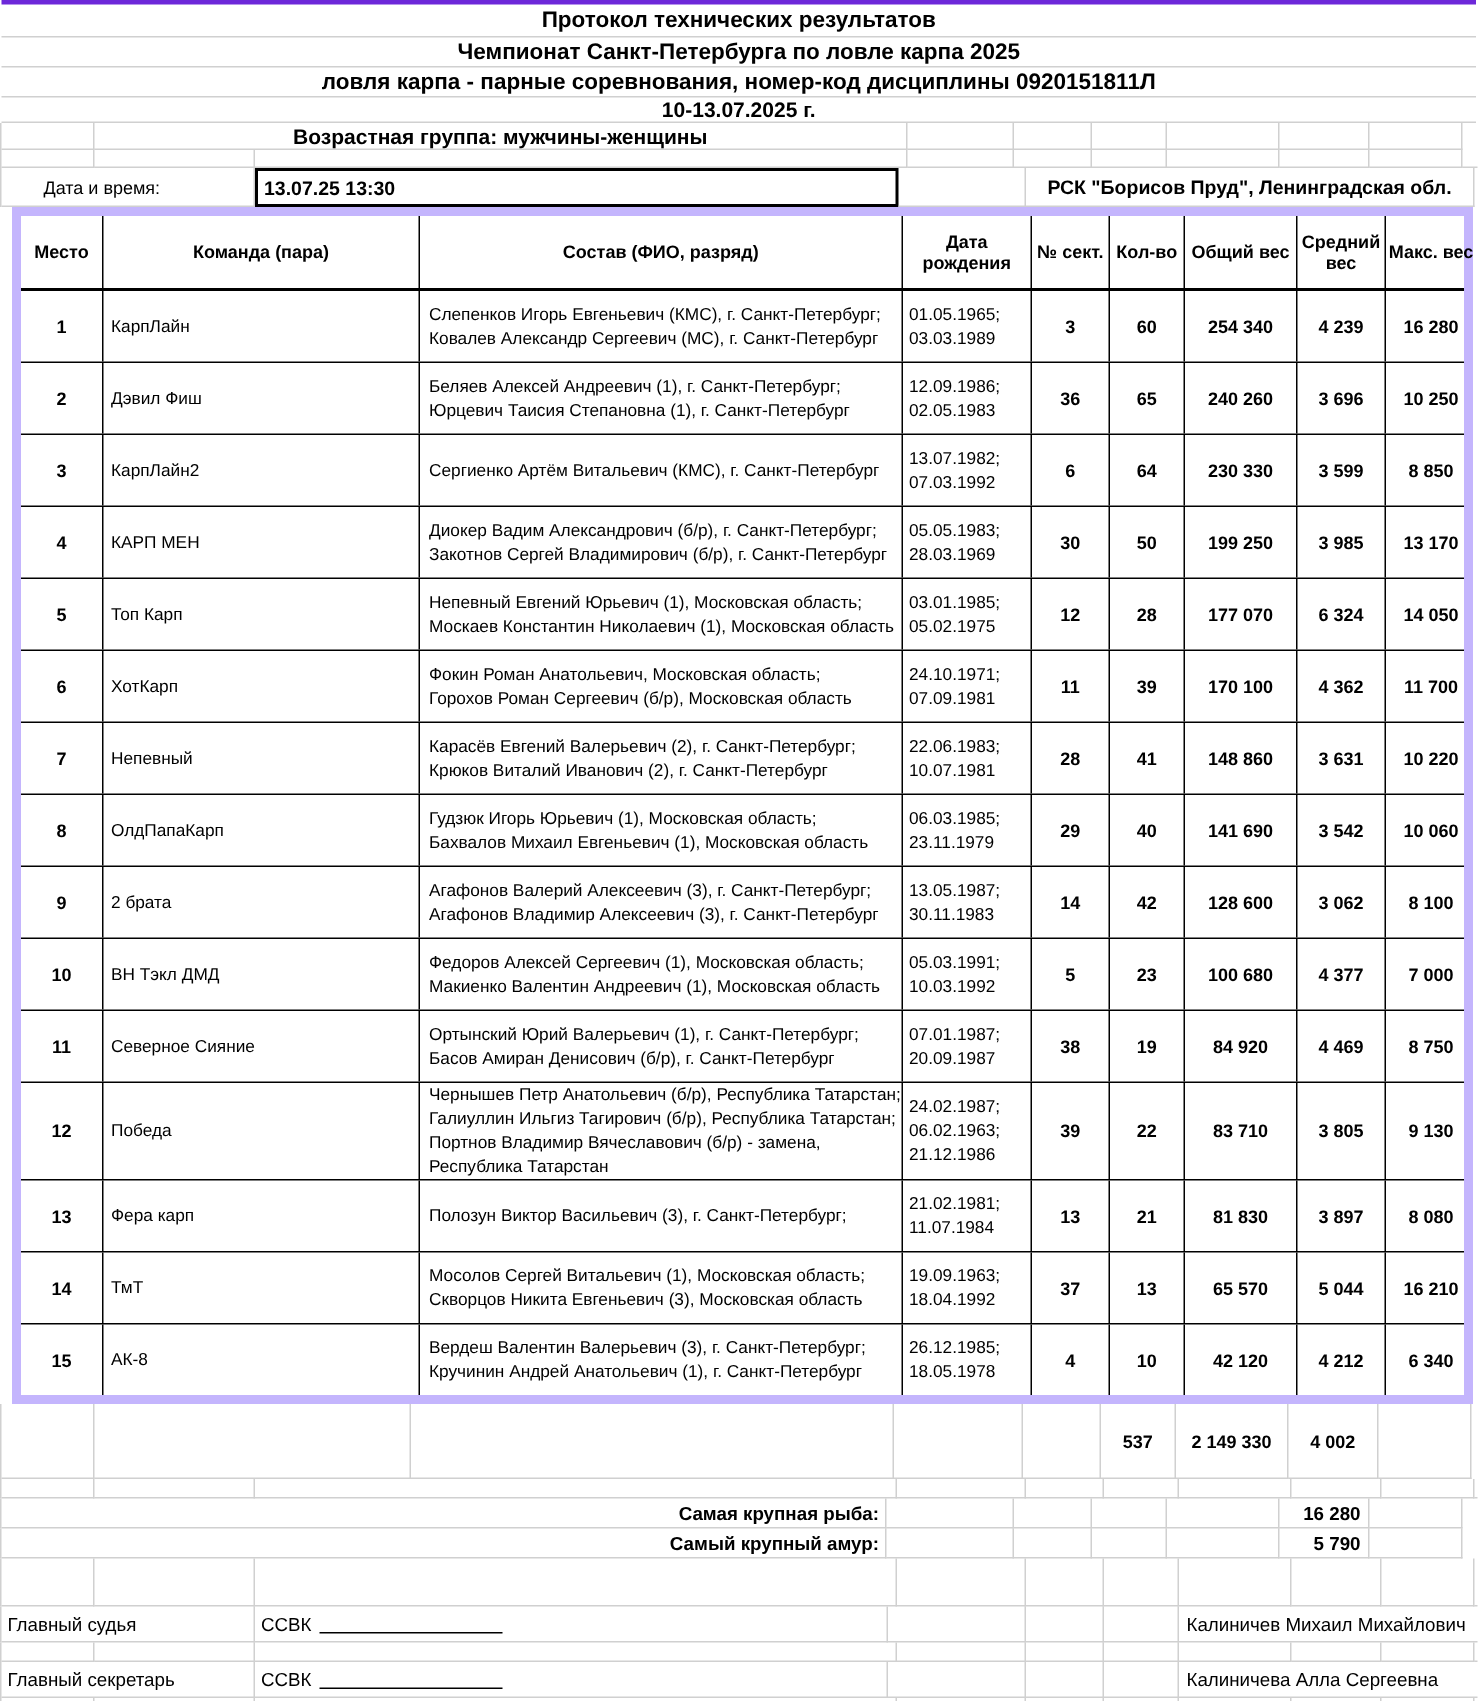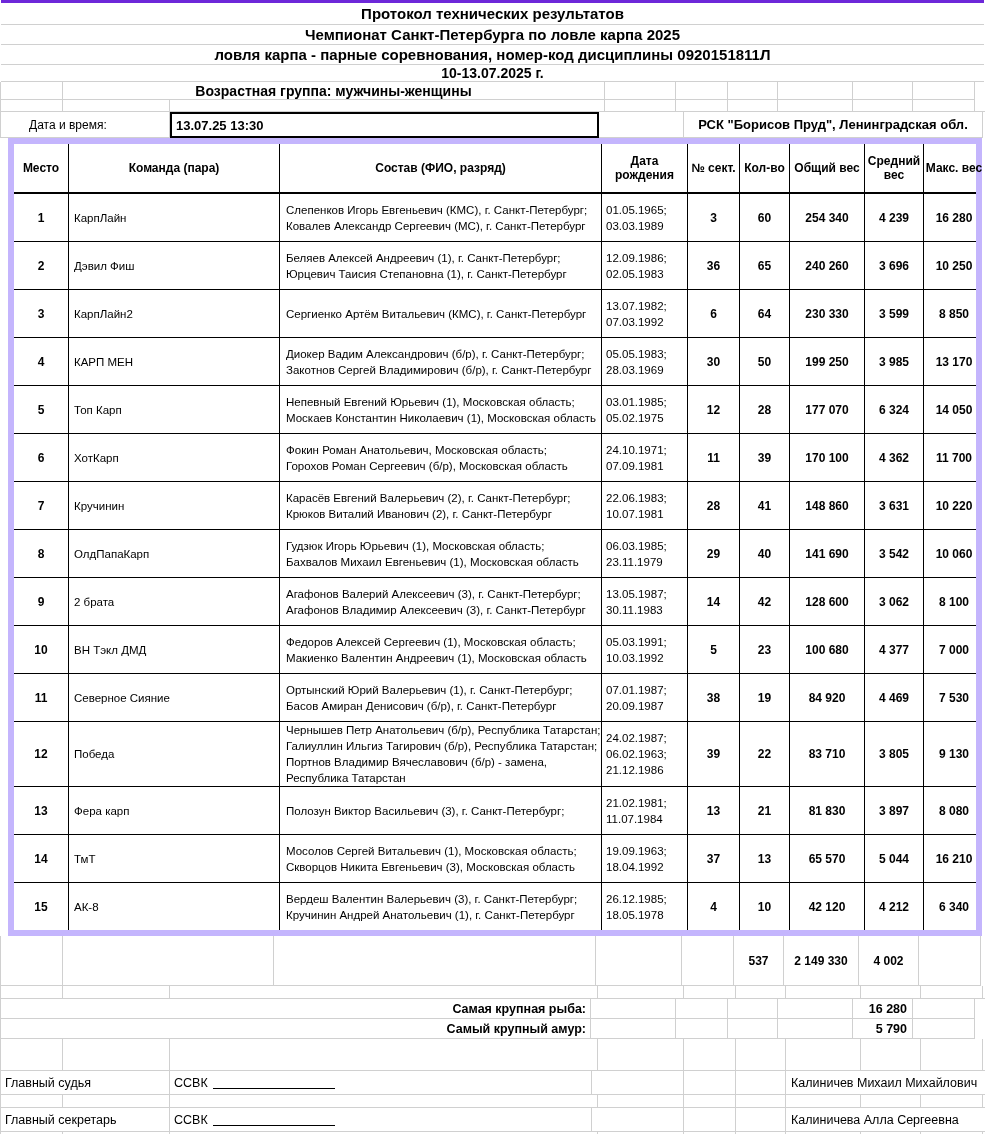--- a/index.html
+++ b/index.html
@@ -239,21 +239,21 @@
           </div>
       <div class="c num sector">11</div>
       <div class="c num count">39</div>
       <div class="c num total">170 100</div>
       <div class="c num avg">4 362</div>
       <div class="c num max">11 700</div>
     </div>
 
     <div class="tcols trow">
       <div class="c place">7</div>
-      <div class="c team">Кручинин</div>
+      <div class="c team">Непевный</div>
       <div class="c members">
             <div>Карасёв Евгений Валерьевич (2), г. Санкт-Петербург;</div>
             <div>Крюков Виталий Иванович (2), г. Санкт-Петербург</div>
           </div>
       <div class="c dates">
             <div>22.06.1983;</div>
             <div>10.07.1981</div>
           </div>
       <div class="c num sector">28</div>
       <div class="c num count">41</div>
@@ -324,21 +324,21 @@
             <div>Басов Амиран Денисович (б/р), г. Санкт-Петербург</div>
           </div>
       <div class="c dates">
             <div>07.01.1987;</div>
             <div>20.09.1987</div>
           </div>
       <div class="c num sector">38</div>
       <div class="c num count">19</div>
       <div class="c num total">84 920</div>
       <div class="c num avg">4 469</div>
-      <div class="c num max">7 530</div>
+      <div class="c num max">8 750</div>
     </div>
 
     <div class="tcols trow tall">
       <div class="c place">12</div>
       <div class="c team">Победа</div>
       <div class="c members">
             <div>Чернышев Петр Анатольевич (б/р), Республика Татарстан;</div>
             <div>Галиуллин Ильгиз Тагирович (б/р), Республика Татарстан;</div>
             <div>Портнов Владимир Вячеславович (б/р) - замена, Республика Татарстан</div>
           </div>

